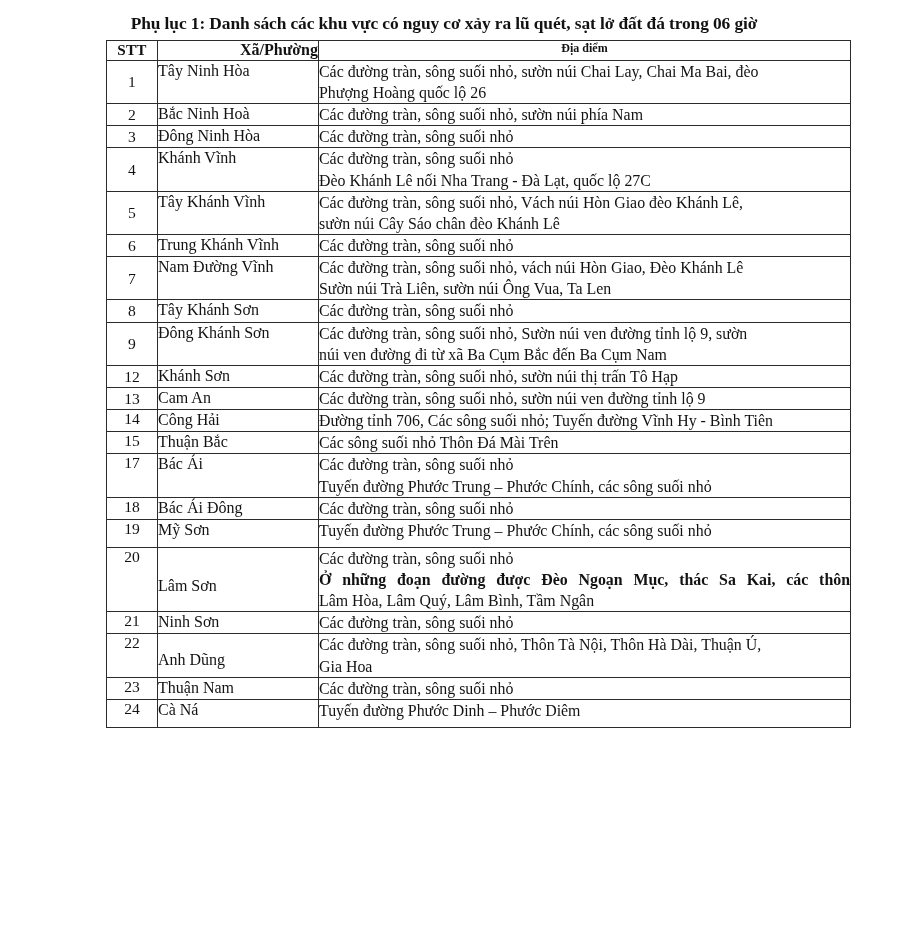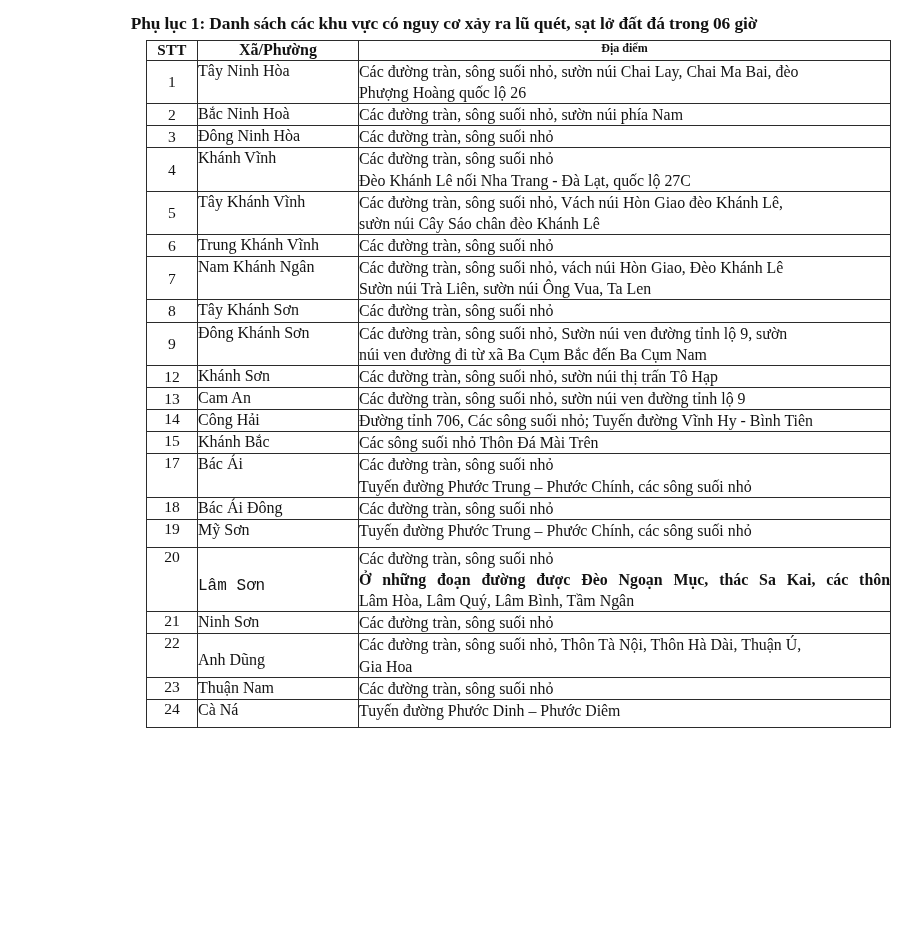--- a/index.html
+++ b/index.html
@@ -43,21 +43,20 @@
     padding: 13px 0 7px 0;
     text-align: center;
     font-size: 17.4px;
     font-weight: bold;
     letter-spacing: -0.1px;
     line-height: 1.15;
   }
 
   .table-wrap {
     padding: 0 0 16px 106px;
-    margin-left: 40px;
   }
 
   table.risk-table {
     border-collapse: collapse;
     table-layout: fixed;
     width: 744px;
     border: 1px solid #2b2b2b;
   }
 
   table.risk-table col.c-stt   { width: 51px; }
@@ -73,21 +72,21 @@
 
   thead th {
     font-size: 16px;
     font-weight: bold;
     text-align: center;
     padding: 3px 2px 4px 2px;
     line-height: 1.18;
     vertical-align: middle;
   }
   thead th.h-stt   { font-size: 15.2px; letter-spacing: 0.3px; }
-  thead th.h-ward  { font-size: 16px; }
+  thead th.h-ward  { font-size: 16px; text-align: right; }
   thead th.h-place { font-size: 12px; }
 
   td.cell-stt {
     text-align: center;
     font-size: 15.6px;
     line-height: 1.1;
     padding-top: 5px;
     vertical-align: top;
   }
   
@@ -104,21 +103,20 @@
     white-space: nowrap;
   }
   
   td.cell-ward.low {
     vertical-align: bottom;
     padding-bottom: 7px;
   }
   td.cell-ward.lowmid {
     vertical-align: middle;
     padding-top: 12px;
-    font-family: Liberation Mono, monospace;
   }
 
   td.cell-place {
     font-size: 15.9px;
     line-height: 1.33;
     padding: 5px 5px 5px 9px;
     vertical-align: middle;
   }
   td.cell-place .line { display: block; white-space: nowrap; }
   td.cell-place .line.justify {
@@ -192,21 +190,21 @@
           </tr>
           <tr>
             <td class="cell-stt mid">6</td>
             <td class="cell-ward">Trung Khánh Vĩnh</td>
             <td class="cell-place">
               <span class="line">Các đường tràn, sông suối nhỏ</span>
             </td>
           </tr>
           <tr>
             <td class="cell-stt mid">7</td>
-            <td class="cell-ward">Nam Khánh Ngân</td>
+            <td class="cell-ward">Nam Đường Vĩnh</td>
             <td class="cell-place">
               <span class="line">Các đường tràn, sông suối nhỏ, vách núi Hòn Giao, Đèo Khánh Lê</span>
               <span class="line">Sườn núi Trà Liên, sườn núi Ông Vua, Ta Len</span>
             </td>
           </tr>
           <tr>
             <td class="cell-stt mid">8</td>
             <td class="cell-ward">Tây Khánh Sơn</td>
             <td class="cell-place">
               <span class="line">Các đường tràn, sông suối nhỏ</span>
@@ -236,21 +234,21 @@
           </tr>
           <tr>
             <td class="cell-stt">14</td>
             <td class="cell-ward">Công Hải</td>
             <td class="cell-place">
               <span class="line">Đường tỉnh 706, Các sông suối nhỏ; Tuyến đường Vĩnh Hy - Bình Tiên</span>
             </td>
           </tr>
           <tr>
             <td class="cell-stt">15</td>
-            <td class="cell-ward">Khánh Bắc</td>
+            <td class="cell-ward">Thuận Bắc</td>
             <td class="cell-place">
               <span class="line">Các sông suối nhỏ Thôn Đá Mài Trên</span>
             </td>
           </tr>
           <tr>
             <td class="cell-stt">17</td>
             <td class="cell-ward">Bác Ái</td>
             <td class="cell-place">
               <span class="line">Các đường tràn, sông suối nhỏ</span>
               <span class="line">Tuyến đường Phước Trung – Phước Chính, các sông suối nhỏ</span>

